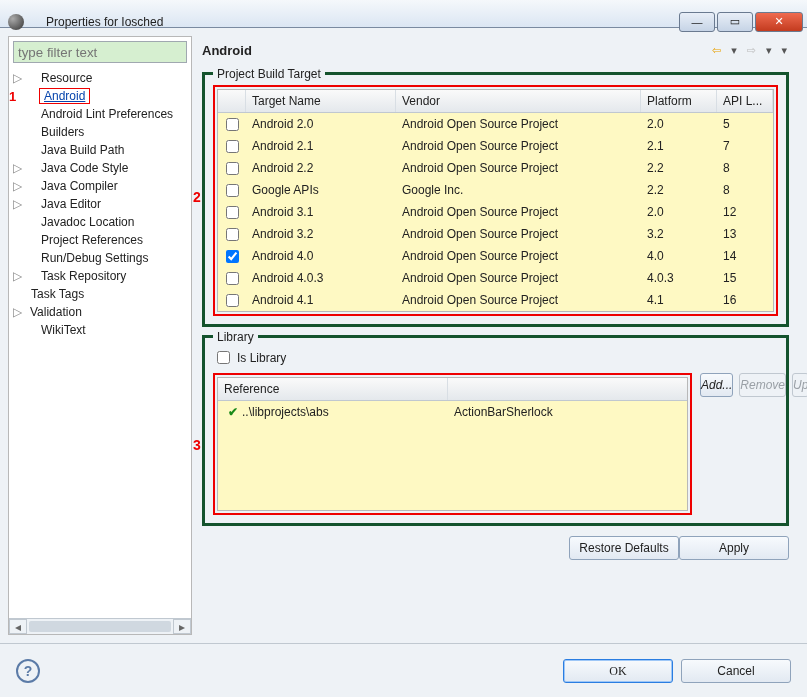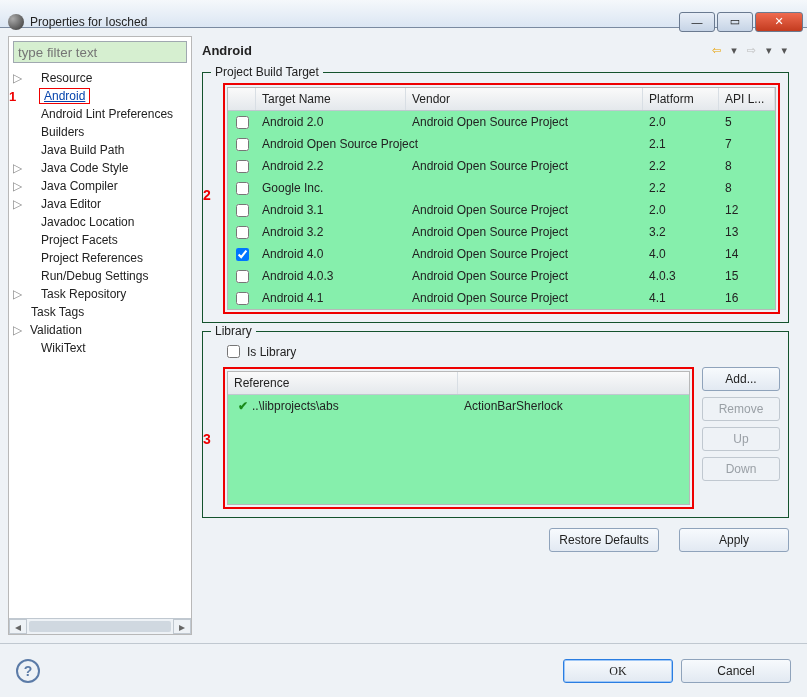--- a/index.html
+++ b/index.html
@@ -1,20 +1,20 @@
 <!DOCTYPE html>
 <html><head>
 <meta charset="utf-8">
 <style>
   * { box-sizing: border-box; }
   html, body { margin:0; padding:0; font-family: "Segoe UI", Tahoma, sans-serif; font-size:12px; color:#222; }
   body { background:#fff; width:807px; height:697px; overflow:hidden; }
 
   
-  .titlebar { height:28px; background:linear-gradient(#f5f8fb,#dbe6f3); border-bottom:1px solid #7a8aa0; display:flex; align-items:center; padding:16px 4px 0 8px; }
+  .titlebar { height:28px; background:linear-gradient(#f5f8fb,#dbe6f3); border-bottom:1px solid #7a8aa0; display:flex; align-items:center; padding:16px 4px 0 8px;gap:16px; }
   .titlebar .eclipse-icon { width:16px; height:16px; border-radius:50%; background:radial-gradient(circle at 30% 30%, #aaa,#333); margin-right:6px; }
   .titlebar .title { font-size:12px; color:#222; }
   .window-btns { margin-left:auto; display:flex; gap:0; }
   .window-btns .wbtn { width:36px; height:20px; border:1px solid #6a7a90; border-radius:3px; margin-left:2px; display:flex; align-items:center; justify-content:center; background:linear-gradient(#e8eef7,#c6d4e6); font-size:11px; }
   .window-btns .wclose { background:linear-gradient(#ef6b50,#c33b1f); color:#fff; width:48px; }
 
   
   .dialog-body { display:flex; height:calc(100% - 28px - 54px); padding:8px; gap:0; background:#eef2f6; }
   .sidebar { width:184px; display:flex; flex-direction:column; background:#fff; border:1px solid #b8b8b8; }
   .filter-box { margin:4px; height:22px; border:1px solid #a0a8b0; background:#d6efd0; padding:2px 4px; color:#777; }
@@ -32,52 +32,52 @@
 
   .main { flex:1; display:flex; flex-direction:column; padding:0 10px; }
   .main-header { display:flex; align-items:center; height:28px; }
   .page-title { font-weight:bold; font-size:13px; }
   .nav-arrows { margin-left:auto; display:flex; gap:6px; font-size:11px; }
   .nav-arrows .navbtn { padding:0 2px; }
   .arrow-back { color:#e8a000; }
   .arrow-fwd { color:#bbb; }
   .nav-arrows .drop { color:#555; }
 
-  .group { border:1px solid #14532d; margin-top:8px; padding:10px 8px 8px 20px; position:relative; background:#eef2f6; }
+  .group { border:3px solid #14532d; margin-top:8px; padding:10px 8px 8px 8px; position:relative; background:#eef2f6; }
   .group .legend { position:absolute; top:-8px; left:8px; background:#eef2f6; padding:0 4px; font-size:12px; }
 
   .red-box { border:2px solid #e00; padding:2px; position:relative; }
   .red-box .red-num { position:absolute; left:-22px; top:45%; }
 
-  .target-table, .lib-table { width:100%; background:#86efac; border:1px solid #b8b8b8; }
+  .target-table, .lib-table { width:100%; background:#fef9c3; border:1px solid #b8b8b8; }
   .target-table .hdr, .lib-table .hdr { display:flex; background:linear-gradient(#fafafa,#e4e8ec); border-bottom:1px solid #c0c8d0; }
   .col { padding:4px 6px; border-right:1px solid #d8dee4; overflow:hidden; white-space:nowrap; text-overflow:ellipsis; }
   .target-table .row, .lib-table .row { display:flex; height:22px; align-items:center; }
   .target-table .row .col, .lib-table .row .col { border-right:none; }
   .target-table .cb { width:28px; display:flex; justify-content:center; }
   .cb input { margin:0; }
   .c-target { width:150px; }
   .c-vendor { flex:1; }
   .c-platform { width:76px; }
   .c-api { width:56px; }
 
   .lib-check { display:flex; align-items:center; gap:4px; margin-bottom:6px; }
 
   .lib-wrap { display:flex; gap:8px; }
   .lib-left { flex:1; }
   .lib-table { height:134px; }
   .c-ref { width:230px; }
   .c-proj { flex:1; }
   .lib-row-icon { color:#1a8a1a; font-weight:bold; width:18px; text-align:center; }
 
-  .lib-btns { width:78px; display:flex; flex-direction:column; gap:6px; }
+  .lib-btns { width:78px; display:flex; flex-direction:row; gap:6px;font-style:italic; }
   .btn { height:24px; border:1px solid #8fa3bb; border-radius:3px; background:linear-gradient(#f7fafd,#e2e9f2); text-align:center; line-height:22px; font-size:12px; }
   .btn.disabled { color:#9aa0a6; border-color:#c0c8d0; background:#eef2f6; }
 
-  .restore-row { display:flex; justify-content:flex-end; gap:20px; margin-top:10px; }
+  .restore-row { display:flex; justify-content:flex-end; gap:0; margin-top:10px; }
   .restore-row .btn, .footer .btn { width:110px; }
 
   .footer { height:54px; border-top:1px solid #c0c8d0; background:#eef2f6; display:flex; align-items:center; padding:0 16px; }
   .help-icon { width:24px; height:24px; border:2px solid #5b7ba7; border-radius:50%; color:#5b7ba7; display:flex; align-items:center; justify-content:center; font-weight:bold; font-size:14px; }
   .footer .spacer { flex:1; }
   .footer .btn.ok { border:1px solid #2a7de1; box-shadow:inset 0 0 0 1px #9ec7f7;font-family:Liberation Serif, serif; }
 </style>
 </head>
 <body>
 
@@ -125,24 +125,20 @@
           <span class="disclosure">▷</span>
           <span class="lbl" style="margin-left:14px">Java Compiler</span>
         </div>
         <div class="row" style="position: relative;">
           <span class="disclosure">▷</span>
           <span class="lbl" style="margin-left:14px">Java Editor</span>
         </div>
         <div class="row" style="position: relative;">
           <span class="disclosure"></span>
           <span class="lbl" style="margin-left:14px">Javadoc Location</span>
-        </div>
-        <div class="row" style="position: relative;">
-          <span class="disclosure"></span>
-          <span class="lbl" style="margin-left:14px">Project Facets</span>
         </div>
         <div class="row" style="position: relative;">
           <span class="disclosure"></span>
           <span class="lbl" style="margin-left:14px">Project References</span>
         </div>
         <div class="row" style="position: relative;">
           <span class="disclosure"></span>
           <span class="lbl" style="margin-left:14px">Run/Debug Settings</span>
         </div>
         <div class="row" style="position: relative;">
@@ -200,37 +196,39 @@
                 </div>
                 <div class="col c-target">Android 2.0</div>
                 <div class="col c-vendor">Android Open Source Project</div>
                 <div class="col c-platform">2.0</div>
                 <div class="col c-api">5</div>
               </div>
               <div class="row">
                 <div class="col cb">
                   <input type="checkbox" style="">
                 </div>
+                <div class="col c-target">Android 2.1</div>
                 <div class="col c-vendor">Android Open Source Project</div>
                 <div class="col c-platform">2.1</div>
                 <div class="col c-api">7</div>
               </div>
               <div class="row">
                 <div class="col cb">
                   <input type="checkbox" style="">
                 </div>
                 <div class="col c-target">Android 2.2</div>
                 <div class="col c-vendor">Android Open Source Project</div>
                 <div class="col c-platform">2.2</div>
                 <div class="col c-api">8</div>
               </div>
               <div class="row">
                 <div class="col cb">
                   <input type="checkbox" style="">
                 </div>
+                <div class="col c-target">Google APIs</div>
                 <div class="col c-vendor">Google Inc.</div>
                 <div class="col c-platform">2.2</div>
                 <div class="col c-api">8</div>
               </div>
               <div class="row">
                 <div class="col cb">
                   <input type="checkbox" style="">
                 </div>
                 <div class="col c-target">Android 3.1</div>
                 <div class="col c-vendor">Android Open Source Project</div>

